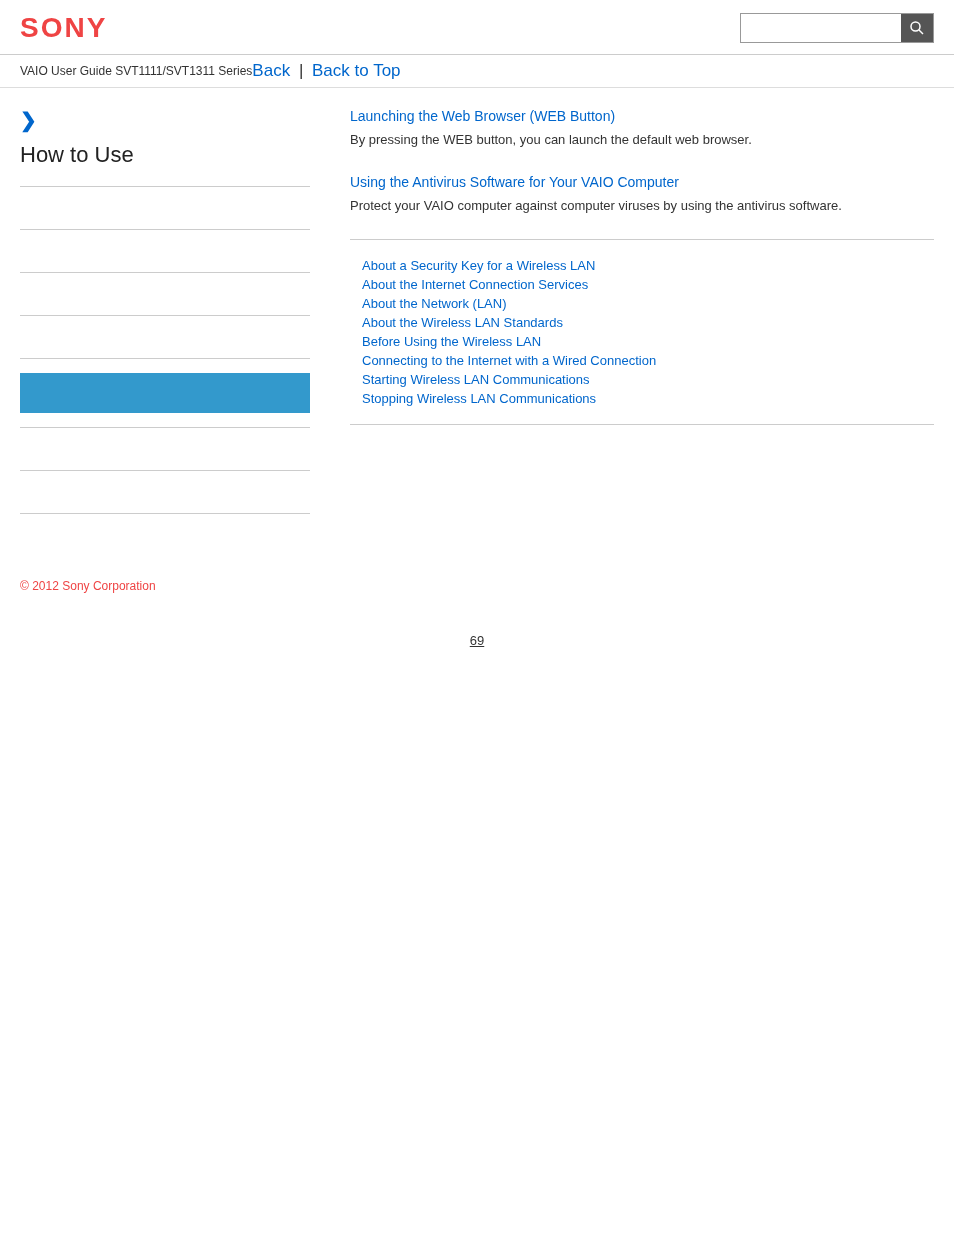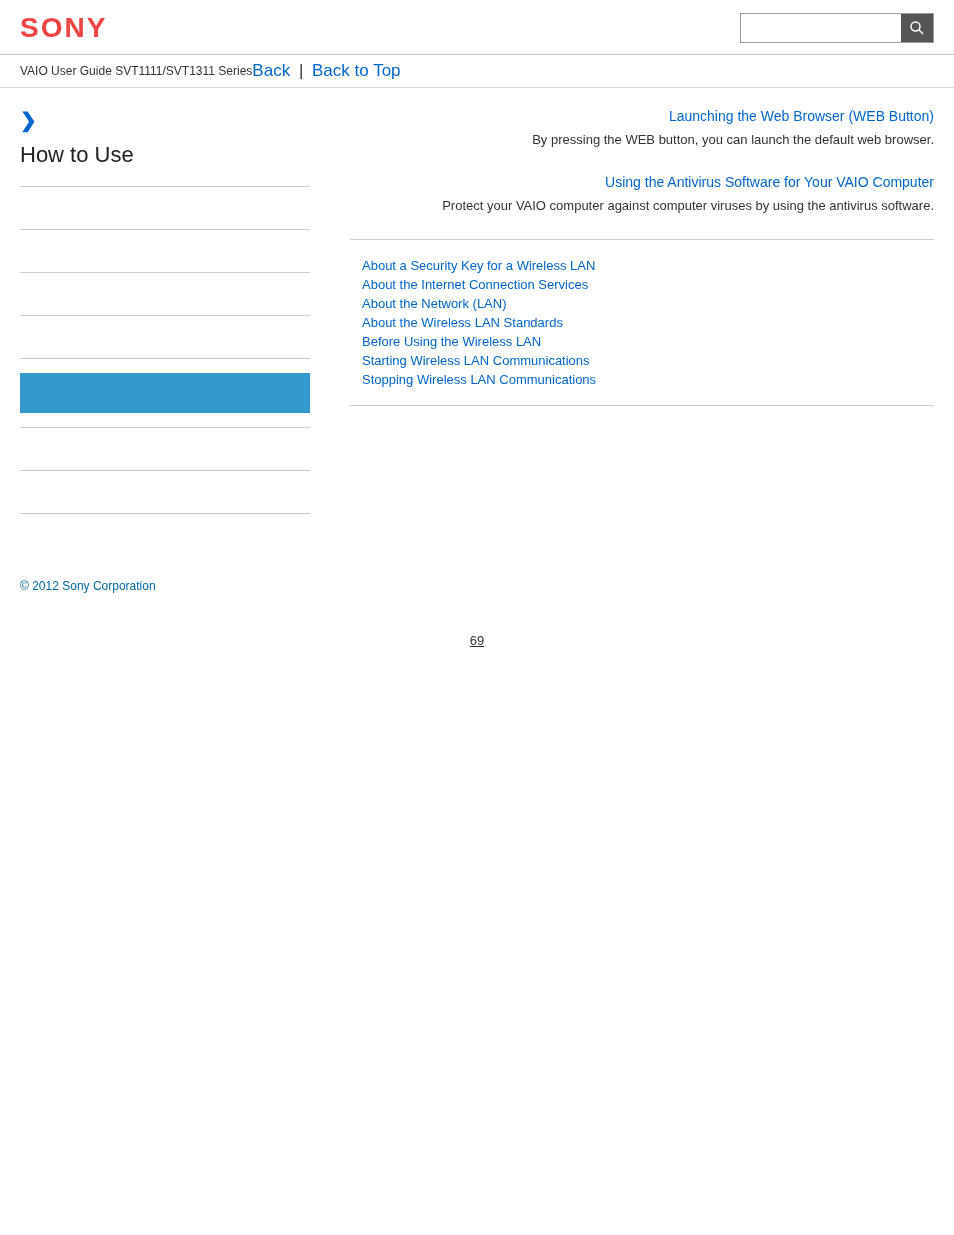--- a/index.html
+++ b/index.html
@@ -125,21 +125,20 @@
 
     
     #content {
       flex: 1;
       padding-left: 20px;
       border-left: none;
     }
 
     .content-section {
       margin-bottom: 24px;
-      text-align: right;
     }
 
     .content-section-title {
       font-size: 14px;
       color: #0066cc;
       text-decoration: none;
       font-weight: normal;
       display: block;
       margin-bottom: 6px;
     }
@@ -169,21 +168,21 @@
       text-decoration: none;
       font-size: 13px;
     }
 
     
     #footer {
       padding: 30px 20px 20px 20px;
     }
     #copyright {
       font-size: 12px;
-      color: #0369a1;
+      color: #ef4444;
     }
 
     
     #page-number {
       text-align: center;
       font-size: 13px;
       color: #333;
       padding: 20px 0 10px 0;
       text-decoration: underline;
     }
@@ -249,20 +248,21 @@
     </div>
 
     <hr class="content-divider">
 
     <ul class="link-list" id="link-list-container">
     <li><a href="#">About a Security Key for a Wireless LAN</a></li>
         <li><a href="#">About the Internet Connection Services</a></li>
         <li><a href="#">About the Network (LAN)</a></li>
         <li><a href="#">About the Wireless LAN Standards</a></li>
         <li><a href="#">Before Using the Wireless LAN</a></li>
+        <li><a href="#">Connecting to the Internet with a Wired Connection</a></li>
         <li><a href="#">Starting Wireless LAN Communications</a></li>
         <li><a href="#">Stopping Wireless LAN Communications</a></li>
       </ul>
 
     <hr class="content-divider">
 
   </div>
 </div>
 
 <div id="footer">

